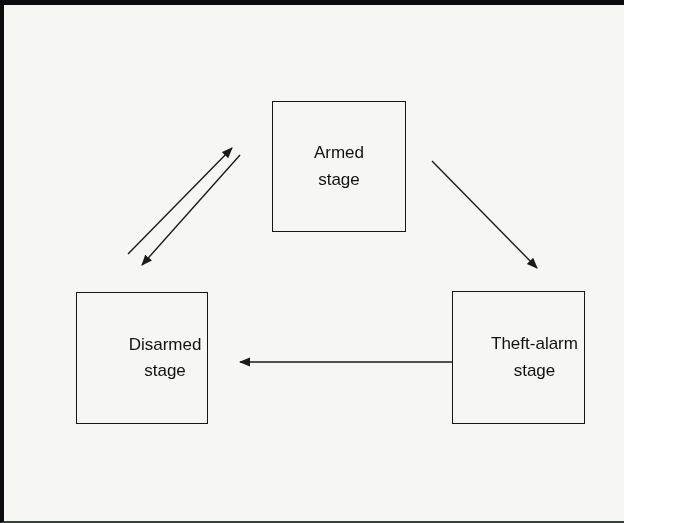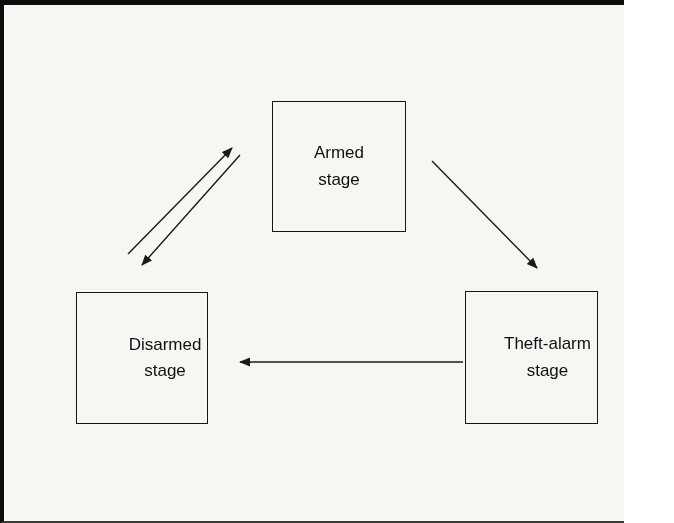--- a/index.html
+++ b/index.html
@@ -35,21 +35,21 @@
     text-align: center;
   }
   .node-label {
     font-size: 17px;
     color: #111111;
     line-height: 1.55;
     white-space: pre-line;
   }
   .node-armed       { left: 268px; top: 96px;  width: 134px; height: 131px; }
   .node-disarmed    { left: 72px;  top: 287px; width: 132px; height: 132px; padding-left: 46px; }
-  .node-theft-alarm { left: 461px; top: 286px; width: 133px; height: 133px; padding-left: 32px; }
+  .node-theft-alarm { left: 448px; top: 286px; width: 133px; height: 133px; padding-left: 32px; }
 </style>
 </head>
 <body>
 
 <div class="page">
 
   <svg class="edges-layer" viewBox="0 0 674 523" xmlns="http://www.w3.org/2000/svg">
     <defs>
       <marker id="arrowhead" markerWidth="12" markerHeight="10" refX="10" refY="4.5" orient="auto" markerUnits="userSpaceOnUse">
         <path d="M0,0 L11,4.5 L0,9 Z" fill="#1a1a1a"></path>

